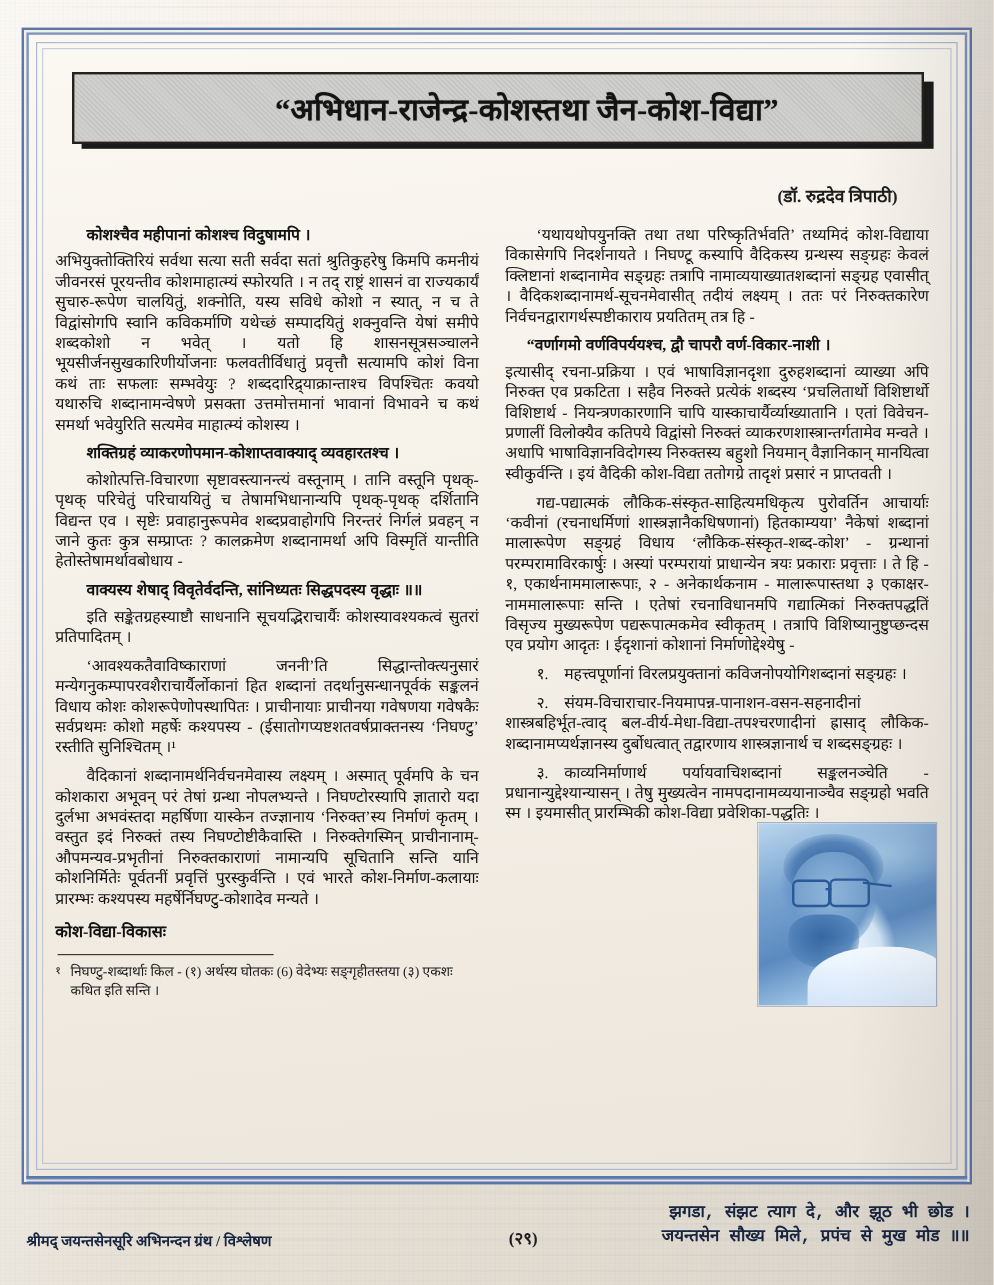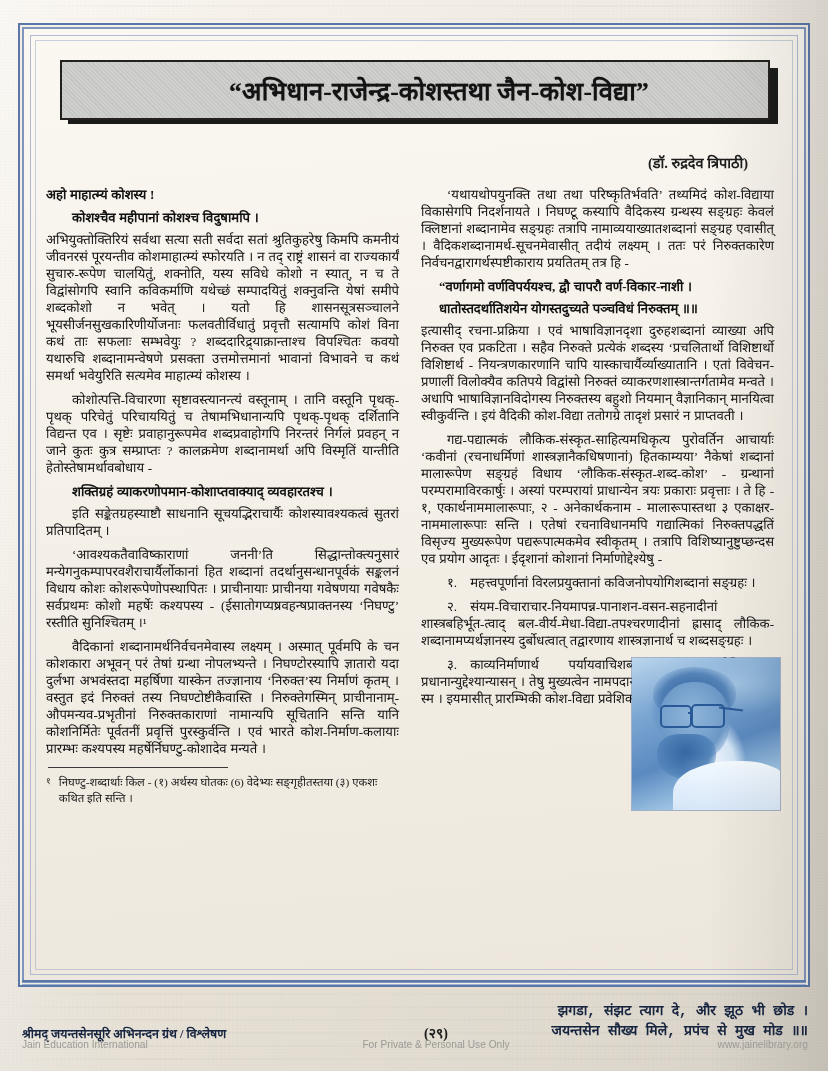--- a/index.html
+++ b/index.html
@@ -254,40 +254,40 @@
       <div class="title-box">
         <span class="title-text">“अभिधान-राजेन्द्र-कोशस्तथा जैन-कोश-विद्या”</span>
       </div>
     </div>
 
     <div class="byline">(डॉ. रुद्रदेव त्रिपाठी)</div>
 
     <div class="cols">
 
       <div class="col" id="col-left">
-        <div class="para lead">अहो माहात्म्यं कोशस्य !</div>
         <div class="para vs">कोशश्चैव महीपानां कोशश्च विदुषामपि ।</div>
         <div class="para">अभियुक्तोक्तिरियं सर्वथा सत्या सती सर्वदा सतां श्रुतिकुहरेषु किमपि कमनीयं जीवनरसं पूरयन्तीव कोशमाहात्म्यं स्फोरयति । न तद् राष्ट्रं शासनं वा राज्यकार्यं सुचारु-रूपेण चालयितुं, शक्नोति, यस्य सविधे कोशो न स्यात्, न च ते विद्वांसोगपि स्वानि कविकर्माणि यथेच्छं सम्पादयितुं शक्नुवन्ति येषां समीपे शब्दकोशो न भवेत् । यतो हि शासनसूत्रसञ्चालने भूयसीर्जनसुखकारिणीर्योजनाः फलवतीर्विधातुं प्रवृत्तौ सत्यामपि कोशं विना कथं ताः सफलाः सम्भवेयुः ? शब्ददारिद्र्याक्रान्ताश्च विपश्चितः कवयो यथारुचि शब्दानामन्वेषणे प्रसक्ता उत्तमोत्तमानां भावानां विभावने च कथं समर्था भवेयुरिति सत्यमेव माहात्म्यं कोशस्य ।</div>
+        <div class="para vs">शक्तिग्रहं व्याकरणोपमान-कोशाप्तवाक्याद् व्यवहारतश्च ।</div>
         <div class="para ind">कोशोत्पत्ति-विचारणा सृष्टावस्त्यानन्त्यं वस्तूनाम् । तानि वस्तूनि पृथक्-पृथक् परिचेतुं परिचाययितुं च तेषामभिधानान्यपि पृथक्-पृथक् दर्शितानि विद्यन्त एव । सृष्टेः प्रवाहानुरूपमेव शब्दप्रवाहोगपि निरन्तरं निर्गलं प्रवहन् न जाने कुतः कुत्र सम्प्राप्तः ? कालक्रमेण शब्दानामर्था अपि विस्मृतिं यान्तीति हेतोस्तेषामर्थावबोधाय -</div>
-        <div class="para vs">शक्तिग्रहं व्याकरणोपमान-कोशाप्तवाक्याद् व्यवहारतश्च ।</div>
+        <div class="para vs">वाक्यस्य शेषाद् विवृतेर्वदन्ति, सांनिध्यतः सिद्धपदस्य वृद्धाः ॥॥</div>
         <div class="para ind">इति सङ्केतग्रहस्याष्टौ साधनानि सूचयद्भिराचार्यैः कोशस्यावश्यकत्वं सुतरां प्रतिपादितम् ।</div>
-        <div class="para ind">‘आवश्यकतैवाविष्काराणां जननी’ति सिद्धान्तोक्त्यनुसारं मन्येगनुकम्पापरवशैराचार्यैर्लोकानां हित शब्दानां तदर्थानुसन्धानपूर्वकं सङ्कलनं विधाय कोशः कोशरूपेणोपस्थापितः । प्राचीनायाः प्राचीनया गवेषणया गवेषकैः सर्वप्रथमः कोशो महर्षेः कश्यपस्य - (ईसातोगप्यष्रवहन्षप्राक्तनस्य ‘निघण्टु’ रस्तीति सुनिश्चितम् ।¹</div>
+        <div class="para ind">‘आवश्यकतैवाविष्काराणां जननी’ति सिद्धान्तोक्त्यनुसारं मन्येगनुकम्पापरवशैराचार्यैर्लोकानां हित शब्दानां तदर्थानुसन्धानपूर्वकं सङ्कलनं विधाय कोशः कोशरूपेणोपस्थापितः । प्राचीनायाः प्राचीनया गवेषणया गवेषकैः सर्वप्रथमः कोशो महर्षेः कश्यपस्य - (ईसातोगप्यष्टशतवर्षप्राक्तनस्य ‘निघण्टु’ रस्तीति सुनिश्चितम् ।¹</div>
         <div class="para ind">वैदिकानां शब्दानामर्थनिर्वचनमेवास्य लक्ष्यम् । अस्मात् पूर्वमपि के चन कोशकारा अभूवन् परं तेषां ग्रन्था नोपलभ्यन्ते । निघण्टोरस्यापि ज्ञातारो यदा दुर्लभा अभवंस्तदा महर्षिणा यास्केन तज्ज्ञानाय ‘निरुक्त’स्य निर्माणं कृतम् । वस्तुत इदं निरुक्तं तस्य निघण्टोष्टीकैवास्ति । निरुक्तेगस्मिन् प्राचीनानाम्-औपमन्यव-प्रभृतीनां निरुक्तकाराणां नामान्यपि सूचितानि सन्ति यानि कोशनिर्मितेः पूर्वतनीं प्रवृत्तिं पुरस्कुर्वन्ति । एवं भारते कोश-निर्माण-कलायाः प्रारम्भः कश्यपस्य महर्षेर्निघण्टु-कोशादेव मन्यते ।</div>
+        <div class="sec-head">कोश-विद्या-विकासः</div>
 
         <div class="fn-rule"></div>
         <div class="fn">
           <span class="fn-mark">१</span>
           <span class="fn-body">निघण्टु-शब्दार्थाः किल - (१) अर्थस्य घोतकः (6) वेदेभ्यः सङ्गृहीतस्तया (३) एकशः कथित इति सन्ति ।</span>
         </div>
       </div>
 
       <div class="col" id="col-right">
         <div class="para ind">‘यथायथोपयुनक्ति तथा तथा परिष्कृतिर्भवति’ तथ्यमिदं कोश-विद्याया विकासेगपि निदर्शनायते । निघण्टू कस्यापि वैदिकस्य ग्रन्थस्य सङ्ग्रहः केवलं क्लिष्टानां शब्दानामेव सङ्ग्रहः तत्रापि नामाव्ययाख्यातशब्दानां सङ्ग्रह एवासीत् । वैदिकशब्दानामर्थ-सूचनमेवासीत् तदीयं लक्ष्यम् । ततः परं निरुक्तकारेण निर्वचनद्वारागर्थस्पष्टीकाराय प्रयतितम् तत्र हि -</div>
         <div class="para vs2">“वर्णागमो वर्णविपर्ययश्च, द्वौ चापरौ वर्ण-विकार-नाशी ।</div>
-        <div class="para vs2">धातोस्तदर्थातिशयेन योगस्तदुच्यते पञ्चविधं निरुक्तम् ॥॥</div>
         <div class="para">इत्यासीद् रचना-प्रक्रिया । एवं भाषाविज्ञानदृशा दुरुहशब्दानां व्याख्या अपि निरुक्त एव प्रकटिता । सहैव निरुक्ते प्रत्येकं शब्दस्य ‘प्रचलितार्थो विशिष्टार्थो विशिष्टार्थ - नियन्त्रणकारणानि चापि यास्काचार्यैर्व्याख्यातानि । एतां विवेचन-प्रणालीं विलोक्यैव कतिपये विद्वांसो निरुक्तं व्याकरणशास्त्रान्तर्गतामेव मन्वते । अधापि भाषाविज्ञानविदोगस्य निरुक्तस्य बहुशो नियमान् वैज्ञानिकान् मानयित्वा स्वीकुर्वन्ति । इयं वैदिकी कोश-विद्या ततोगग्रे तादृशं प्रसारं न प्राप्तवती ।</div>
         <div class="para ind">गद्य-पद्यात्मकं लौकिक-संस्कृत-साहित्यमधिकृत्य पुरोवर्तिन आचार्याः ‘कवीनां (रचनाधर्मिणां शास्त्रज्ञानैकधिषणानां) हितकाम्यया’ नैकेषां शब्दानां मालारूपेण सङ्ग्रहं विधाय ‘लौकिक-संस्कृत-शब्द-कोश’ - ग्रन्थानां परम्परामाविरकार्षुः । अस्यां परम्परायां प्राधान्येन त्रयः प्रकाराः प्रवृत्ताः । ते हि - १, एकार्थनाममालारूपाः, २ - अनेकार्थकनाम - मालारूपास्तथा ३ एकाक्षर-नाममालारूपाः सन्ति । एतेषां रचनाविधानमपि गद्यात्मिकां निरुक्तपद्धतिं विसृज्य मुख्यरूपेण पद्यरूपात्मकमेव स्वीकृतम् । तत्रापि विशिष्यानुष्टुप्छन्दस एव प्रयोग आदृतः । ईदृशानां कोशानां निर्माणोद्देश्येषु -</div>
         <div class="para num-item">१. महत्त्वपूर्णानां विरलप्रयुक्तानां कविजनोपयोगिशब्दानां सङ्ग्रहः ।</div>
         <div class="para num-item">२. संयम-विचाराचार-नियमापन्न-पानाशन-वसन-सहनादीनां शास्त्रबहिर्भूत-त्वाद् बल-वीर्य-मेधा-विद्या-तपश्चरणादीनां ह्रासाद् लौकिक-शब्दानामप्यर्थज्ञानस्य दुर्बोधत्वात् तद्वारणाय शास्त्रज्ञानार्थ च शब्दसङ्ग्रहः ।</div>
         <div class="para num-item">३. काव्यनिर्माणार्थ पर्यायवाचिशब्दानां सङ्कलनञ्चेति - प्रधानान्युद्देश्यान्यासन् । तेषु मुख्यत्वेन नामपदानामव्ययानाञ्चैव सङ्ग्रहो भवति स्म । इयमासीत् प्रारम्भिकी कोश-विद्या प्रवेशिका-पद्धतिः ।</div>
 
         <div class="photo">
           <div class="photo-inner">
             <div class="ph-hair"></div>
             <div class="ph-face"></div>
@@ -313,19 +313,14 @@
 
   <div class="footer">
     <div class="foot-row">
       <div class="foot-left">श्रीमद् जयन्तसेनसूरि अभिनन्दन ग्रंथ / विश्लेषण</div>
       <div class="foot-mid">(२९)</div>
       <div class="foot-right">
         <div>झगडा, संझट त्याग दे, और झूठ भी छोड ।</div>
         <div>जयन्तसेन सौख्य मिले, प्रपंच से मुख मोड ॥॥</div>
       </div>
     </div>
-    <div class="watermark-row">
-      <div class="wm-left">Jain Education International</div>
-      <div class="wm-mid">For Private &amp; Personal Use Only</div>
-      <div class="wm-right">www.jainelibrary.org</div>
-    </div>
   </div>
 </div>
 
 </body></html>

